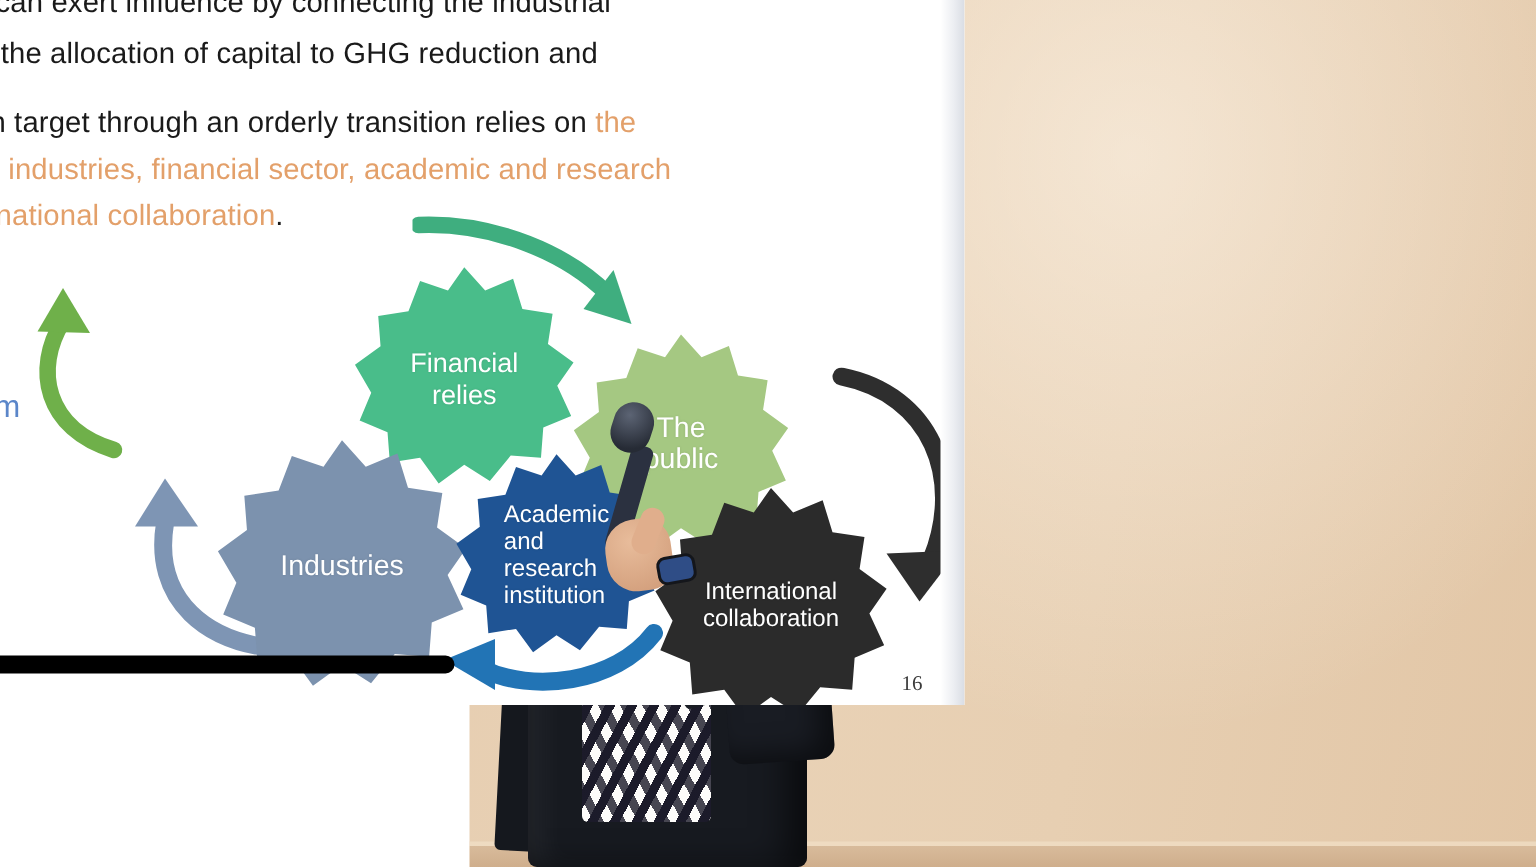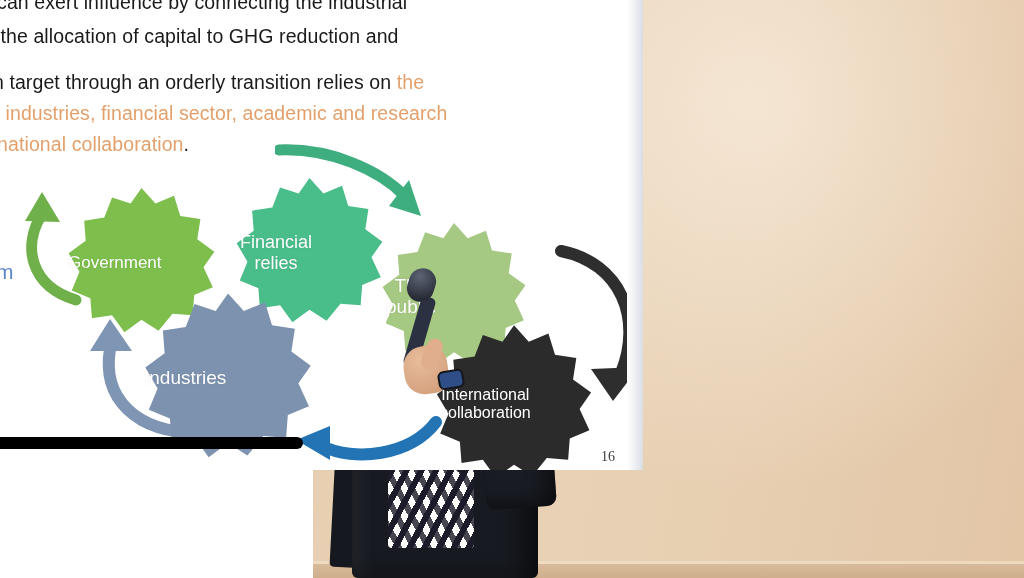--- a/index.html
+++ b/index.html
@@ -83,21 +83,21 @@
   .ln1{position:absolute;left:-14px;top:-16px;}
   .ln2{position:absolute;left:-16px;top:18px;}
   .ln3{position:absolute;left:-18px;top:64px;}
   .ln4{position:absolute;left:-22px;top:95px;}
   .ln5{position:absolute;left:-26px;top:126px;}
   .hi{color:#e3a06a;}
   .blue-frag{position:absolute;left:-4px;top:260px;font-size:21px;color:#5b86c9;}
 
   
   .diagram{position:absolute;left:0;top:150px;width:643px;height:300px;}
-  .gear{position:absolute;display:flex;align-items:center;justify-content:flex-start;text-align:center;
+  .gear{position:absolute;display:flex;align-items:center;justify-content:center;text-align:center;
     color:#ffffff;line-height:1.12;font-weight:400;}
   .gear span{position:relative;z-index:3;padding:0 4px;text-shadow:0 0 2px rgba(0,0,0,.10);}
   .gear svg{position:absolute;left:0;top:0;width:100%;height:100%;}
 
   .g-gov{left:64px;top:35px;width:155px;height:155px;font-size:17px;}
   .g-fin{left:232px;top:25px;width:155px;height:155px;font-size:18px;}
   .g-pub{left:378px;top:70px;width:152px;height:152px;font-size:19px;}
   .g-ind{left:140px;top:140px;width:176px;height:176px;font-size:19px;}
   .g-aca{left:300px;top:150px;width:142px;height:142px;font-size:16px;}
   .g-int{left:432px;top:172px;width:164px;height:164px;font-size:16px;}
@@ -204,26 +204,20 @@
         </svg>
       </div>
 
       <div class="gear g-pub">
         <svg viewBox="0 0 100 100">
             <path fill="#A5C882" d="M50 2 L59 12 L71 7 L75 20 L88 22 L86 35 L97 43 L90 53 L96 66 L84 71 L83 84 L70 83 L61 94 L50 87 L39 95 L31 84 L18 86 L17 73 L5 68 L10 56 L3 44 L14 36 L13 23 L26 21 L31 8 L43 12 Z"></path>
           </svg>
         <span><span>The</span><br><span>public</span></span>
       </div>
 
-      <div class="gear g-gov">
-        <svg viewBox="0 0 100 100">
-            <path fill="#7DBE4C" d="M50 2 L59 12 L71 7 L75 20 L88 22 L86 35 L97 43 L90 53 L96 66 L84 71 L83 84 L70 83 L61 94 L50 87 L39 95 L31 84 L18 86 L17 73 L5 68 L10 56 L3 44 L14 36 L13 23 L26 21 L31 8 L43 12 Z"></path>
-          </svg>
-        <span>Government</span>
-      </div>
 
       <div class="gear g-fin">
         <svg viewBox="0 0 100 100">
             <path fill="#49BD8A" d="M50 2 L59 12 L71 7 L75 20 L88 22 L86 35 L97 43 L90 53 L96 66 L84 71 L83 84 L70 83 L61 94 L50 87 L39 95 L31 84 L18 86 L17 73 L5 68 L10 56 L3 44 L14 36 L13 23 L26 21 L31 8 L43 12 Z"></path>
           </svg>
         <span><span>Financial</span><br><span>relies</span></span>
       </div>
 
       <div class="gear g-int">
         <svg viewBox="0 0 100 100">
@@ -232,20 +226,26 @@
         <span><span>International</span><br><span>collaboration</span></span>
       </div>
 
       <div class="gear g-ind">
         <svg viewBox="0 0 100 100">
             <path fill="#7C92AE" d="M50 2 L59 12 L71 7 L75 20 L88 22 L86 35 L97 43 L90 53 L96 66 L84 71 L83 84 L70 83 L61 94 L50 87 L39 95 L31 84 L18 86 L17 73 L5 68 L10 56 L3 44 L14 36 L13 23 L26 21 L31 8 L43 12 Z"></path>
           </svg>
         <span>Industries</span>
       </div>
 
+      <div class="gear g-aca">
+        <svg viewBox="0 0 100 100">
+            <path fill="#1F5494" d="M50 2 L59 12 L71 7 L75 20 L88 22 L86 35 L97 43 L90 53 L96 66 L84 71 L83 84 L70 83 L61 94 L50 87 L39 95 L31 84 L18 86 L17 73 L5 68 L10 56 L3 44 L14 36 L13 23 L26 21 L31 8 L43 12 Z"></path>
+          </svg>
+        <span style="text-align:left"><span>Academic</span><br><span>and</span><br><span>research</span><br><span>institution</span></span>
+      </div>
 
     </div>
 
     <div class="black-bar"></div>
     <div class="page-num">16</div>
     <div class="slide-edge"></div>
   </div>
 
 </div>
 

